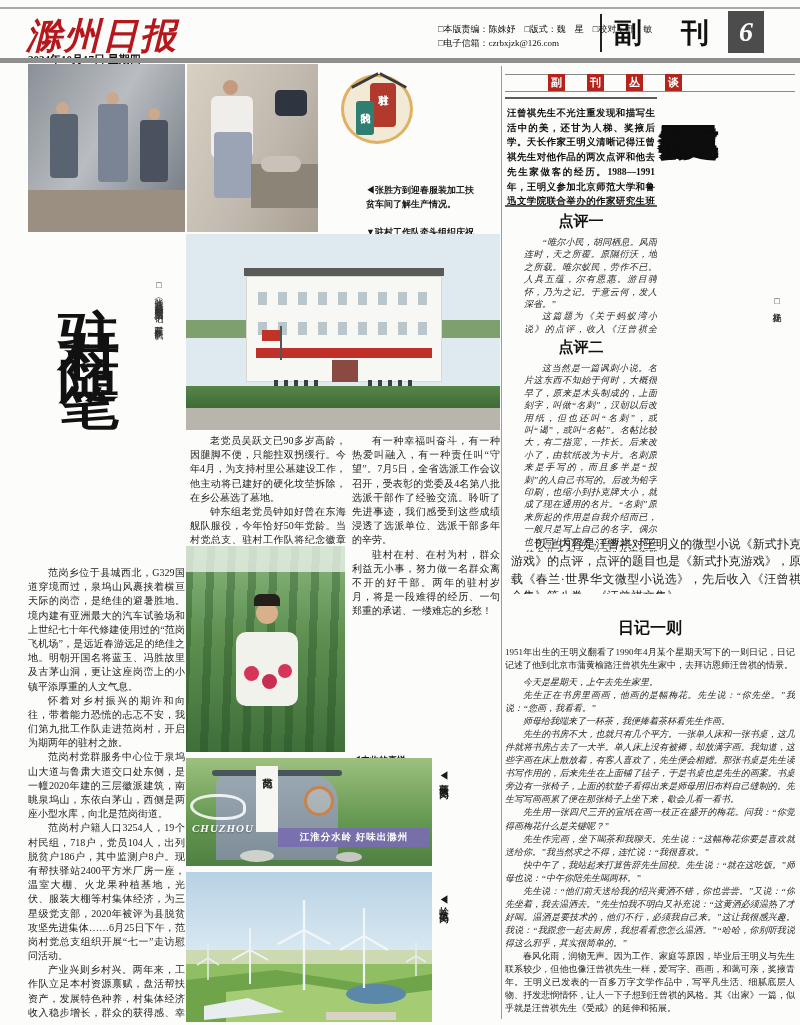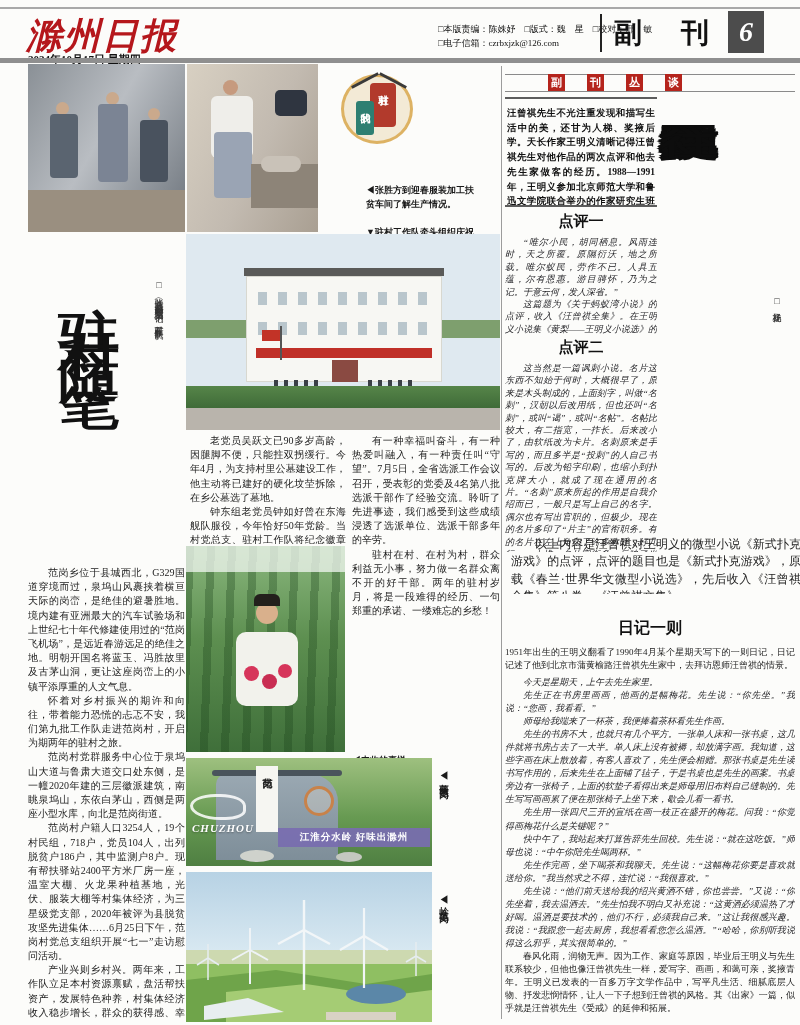--- a/index.html
+++ b/index.html
@@ -74,21 +74,21 @@
 
   
   .rh-line { height:1px; background:#8a8a8a; }
   .rh-char { position:absolute; top:74px; width:17px; height:17px; background:#b5241c; color:#fff;
              font-size:11px; font-weight:700; display:flex; align-items:center; justify-content:center; }
   .intro { left:505px; top:97px; width:152px; height:110px; border-top:2px solid #5c5c5c;
            border-bottom:2px solid #5c5c5c; padding:7px 2px; font-size:9.5px; font-weight:600;
            line-height:1.55; text-align:justify; color:#111; overflow:hidden; }
   .sec-title { width:152px; text-align:center; font-size:15px; font-weight:700; color:#111; }
   .sec-body { width:152px; font-size:9px; line-height:1.38; text-align:justify; overflow:hidden; }
-  .sec-body p { text-indent:2em; }
+  .sec-body p { text-indent:2em;margin-left:19px; }
   .note { left:505px; top:536px; width:290px; height:58px; font-size:12px; line-height:1.45;
           text-align:justify; color:#1c1c1c; overflow:hidden;margin-left:6px; }
   .diary-lead { left:505px; top:646px; width:290px; height:28px; font-size:9px; line-height:1.45;
                 text-align:justify; overflow:hidden; color:#1c1c1c; }
   .diary { left:505px; top:676px; width:290px; height:272px; font-size:9px; line-height:1.45;
            text-align:justify; overflow:hidden; }
   .closing { left:505px; top:950px; width:290px; height:72px; font-size:9px; line-height:1.45;
              text-align:justify; overflow:hidden; color:#1c1c1c; }
   .r-title { left:648px; top:100px; height:452px; writing-mode:vertical-rl;
              font-size:32px; font-weight:700; color:#0d0d0d; letter-spacing:0;
@@ -289,22 +289,22 @@
   </div>
 
 <div class="abs sec-title" style="left:505px;top:618px;width:290px;font-size:16px;">日记一则</div>
 <div class="abs diary-lead">1951年出生的王明义翻看了1990年4月某个星期天写下的一则日记，日记记述了他到北京市蒲黄榆路汪曾祺先生家中，去拜访恩师汪曾祺的情景。</div>
 <div class="abs diary kai">
     <p>今天是星期天，上午去先生家里。</p>
     <p>先生正在书房里画画，他画的是幅梅花。先生说：“你先坐。”我说：“您画，我看看。”</p>
     <p>师母给我端来了一杯茶，我便捧着茶杯看先生作画。</p>
     <p>先生的书房不大，也就只有几个平方。一张单人床和一张书桌，这几件就将书房占去了一大半。单人床上没有被褥，却放满字画。我知道，这些字画在床上散放着，有客人喜欢了，先生便会相赠。那张书桌是先生读书写作用的，后来先生在上面铺了毡子，于是书桌也是先生的画案。书桌旁边有一张椅子，上面的软垫子看得出来是师母用旧布料自己缝制的。先生写写画画累了便在那张椅子上坐下来，歇会儿看一看书。</p>
     <p>先生用一张四尺三开的宣纸在画一枝正在盛开的梅花。问我：“你觉得画梅花什么是关键呢？”</p>
+    <p>先生作完画，坐下喝茶和我聊天。先生说：“这幅梅花你要是喜欢就送给你。”我当然求之不得，连忙说：“我很喜欢。”</p>
     <p>快中午了，我站起来打算告辞先生回校。先生说：“就在这吃饭。”师母也说：“中午你陪先生喝两杯。”</p>
-    <p>先生作完画，坐下喝茶和我聊天。先生说：“这幅梅花你要是喜欢就送给你。”我当然求之不得，连忙说：“我很喜欢。”</p>
     <p>先生说：“他们前天送给我的绍兴黄酒不错，你也尝尝。”又说：“你先坐着，我去温酒去。”先生怕我不明白又补充说：“这黄酒必须温热了才好喝。温酒是要技术的，他们不行，必须我自己来。”这让我很感兴趣。我说：“我跟您一起去厨房，我想看看您怎么温酒。”“哈哈，你别听我说得这么邪乎，其实很简单的。”</p>
   </div>
 <div class="abs closing">
     <p>春风化雨，润物无声。因为工作、家庭等原因，毕业后王明义与先生联系较少，但他也像汪曾祺先生一样，爱写字、画画，和蔼可亲，奖掖青年。王明义已发表的一百多万字文学作品中，写平凡生活、细腻底层人物、抒发悲悯情怀，让人一下子想到汪曾祺的风格。其《出家》一篇，似乎就是汪曾祺先生《受戒》的延伸和拓展。</p>
   </div>
 
 <div class="abs r-title">天长作家王明义与汪曾祺的交往</div>
 <div class="abs r-byline">□杨祥龙</div>
 
 </body></html>

